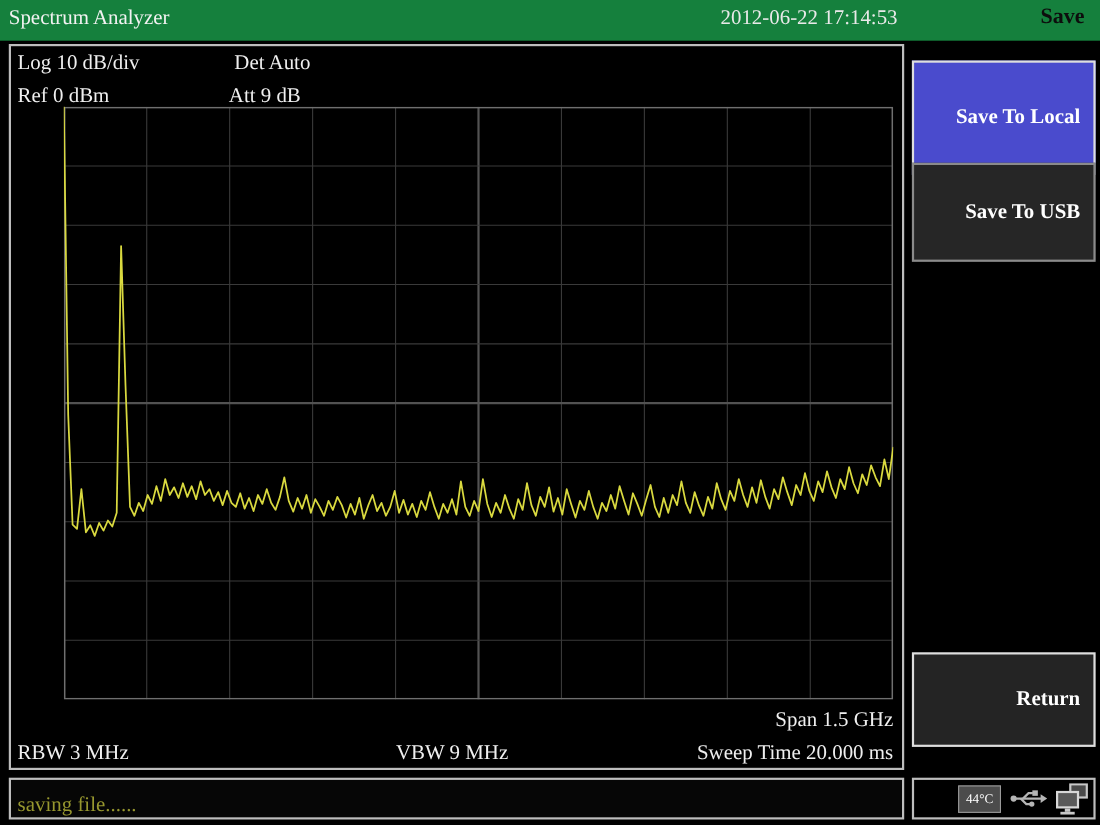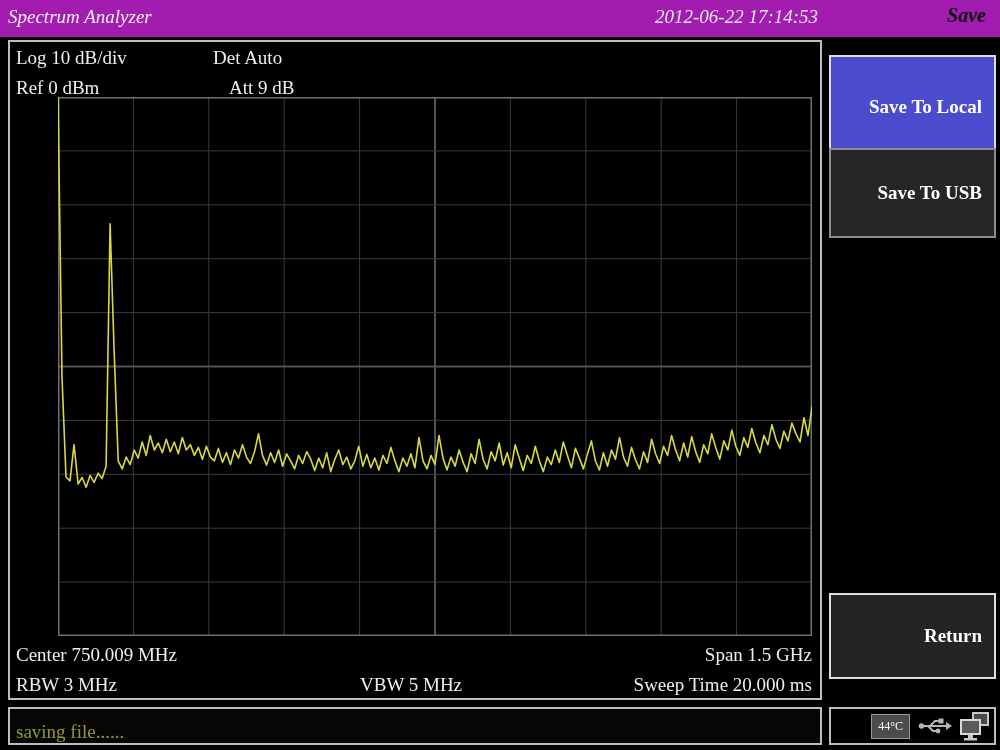--- a/index.html
+++ b/index.html
@@ -40,31 +40,31 @@
             justify-content: flex-end; gap: 8px; padding-right: 4px; }
   .temp-chip { background: #4c4c4c; border: 1px solid #9a9a9a; color: #fff; font-size: 12px;
                padding: 0 6px; line-height: 23px; white-space: nowrap; }
   .icon { display: inline-flex; align-items: center; }
 </style>
 </head>
 <body>
 
 <div class="screen">
 
-  <header class="topbar" style="background: #a21caf; font-style: italic;">
+  <header class="topbar" style="background: #15803d;">
     <span class="app-title">Spectrum Analyzer</span>
     <span class="datetime">2012-06-22 17:14:53</span>
     <span class="menu-title">Save</span>
   </header>
 
   <main class="panel">
     <span class="lbl" style="left:6px; top:5px;">Log 10 dB/div</span>
     <span class="lbl" style="left:203px; top:5px;">Det Auto</span>
     <span class="lbl" style="left:6px; top:35px;">Ref 0 dBm</span>
-    <span class="lbl" style="left:219px; top:35px;">Att 9 dB</span>
+    <span class="lbl" style="left:198px; top:35px;">Att 9 dB</span>
 
     <div class="plot">
       <svg viewBox="0 0 754 539" preserveAspectRatio="none">
           <line x1="75.4" y1="0" x2="75.4" y2="539" stroke="#3a3a3a" stroke-width="1"></line>
           <line x1="150.8" y1="0" x2="150.8" y2="539" stroke="#3a3a3a" stroke-width="1"></line>
           <line x1="226.2" y1="0" x2="226.2" y2="539" stroke="#3a3a3a" stroke-width="1"></line>
           <line x1="301.6" y1="0" x2="301.6" y2="539" stroke="#3a3a3a" stroke-width="1"></line>
           <line x1="377" y1="0" x2="377" y2="539" stroke="#525252" stroke-width="2"></line>
           <line x1="452.4" y1="0" x2="452.4" y2="539" stroke="#3a3a3a" stroke-width="1"></line>
           <line x1="527.8" y1="0" x2="527.8" y2="539" stroke="#3a3a3a" stroke-width="1"></line>
@@ -77,24 +77,23 @@
           <line x1="0" y1="269.5" x2="754" y2="269.5" stroke="#525252" stroke-width="2"></line>
           <line x1="0" y1="323.4" x2="754" y2="323.4" stroke="#3a3a3a" stroke-width="1"></line>
           <line x1="0" y1="377.3" x2="754" y2="377.3" stroke="#3a3a3a" stroke-width="1"></line>
           <line x1="0" y1="431.2" x2="754" y2="431.2" stroke="#3a3a3a" stroke-width="1"></line>
           <line x1="0" y1="485.1" x2="754" y2="485.1" stroke="#3a3a3a" stroke-width="1"></line>
           <rect x="0.75" y="0.75" width="752.5" height="537.5" fill="none" stroke="#6f6f6f" stroke-width="1.5"></rect>
           <polyline points="0.0,0.0 4.0,280.3 8.0,380.0 12.0,383.8 16.0,347.7 20.1,387.0 24.1,380.5 28.1,390.2 32.1,378.4 36.1,385.4 40.1,376.2 44.1,381.6 48.1,369.2 52.1,126.7 56.1,253.3 60.2,363.8 64.2,371.9 68.2,360.1 72.2,367.6 76.2,353.0 80.2,361.1 84.2,345.0 88.2,358.4 92.2,338.5 96.3,353.0 100.3,346.0 104.3,355.7 108.3,342.3 112.3,354.7 116.3,345.0 120.3,356.8 124.3,340.6 128.3,353.0 132.4,347.7 136.4,358.4 140.4,350.4 144.4,362.2 148.4,349.3 152.4,360.1 156.4,363.8 160.4,351.4 164.4,365.4 168.4,355.7 172.5,367.6 176.5,353.0 180.5,361.1 184.5,347.7 188.5,360.1 192.5,366.5 196.5,354.7 200.5,336.9 204.5,358.4 208.6,368.1 212.6,355.7 216.6,365.4 220.6,353.0 224.6,369.2 228.6,356.8 232.6,363.8 236.6,371.9 240.6,358.4 244.6,366.5 248.7,354.7 252.7,362.2 256.7,373.5 260.7,361.1 264.7,370.8 268.7,355.7 272.7,374.6 276.7,362.7 280.7,353.0 284.8,367.6 288.8,360.1 292.8,371.9 296.8,363.8 300.8,349.3 304.8,369.2 308.8,357.4 312.8,370.8 316.8,361.1 320.9,373.0 324.9,358.4 328.9,366.5 332.9,350.4 336.9,363.8 340.9,374.6 344.9,361.1 348.9,369.2 352.9,356.8 356.9,370.8 361.0,340.6 365.0,363.8 369.0,371.9 373.0,358.4 377.0,367.6 381.0,338.5 385.0,361.1 389.0,373.0 393.0,360.1 397.1,369.2 401.1,353.0 405.1,365.4 409.1,374.6 413.1,356.8 417.1,366.5 421.1,342.3 425.1,362.2 429.1,371.9 433.1,354.7 437.2,363.8 441.2,346.0 445.2,368.1 449.2,355.7 453.2,370.8 457.2,347.7 461.2,361.1 465.2,373.5 469.2,358.4 473.3,366.5 477.3,349.3 481.3,363.8 485.3,374.6 489.3,360.1 493.3,367.6 497.3,353.0 501.3,365.4 505.3,345.0 509.4,358.4 513.4,370.8 517.4,351.4 521.4,361.1 525.4,371.9 529.4,357.4 533.4,343.9 537.4,363.8 541.4,373.0 545.4,355.7 549.5,369.2 553.5,353.0 557.5,362.2 561.5,340.6 565.5,360.1 569.5,369.2 573.5,350.4 577.5,362.7 581.5,371.9 585.6,354.7 589.6,365.4 593.6,342.3 597.6,356.8 601.6,366.5 605.6,349.3 609.6,358.4 613.6,338.5 617.6,353.0 621.6,363.8 625.7,346.0 629.7,360.1 633.7,339.6 637.7,354.7 641.7,365.4 645.7,347.7 649.7,356.8 653.7,336.9 657.7,350.4 661.8,362.2 665.8,343.9 669.8,353.0 673.8,333.1 677.8,349.3 681.8,358.4 685.8,340.6 689.8,350.4 693.8,331.5 697.9,346.0 701.9,355.7 705.9,338.5 709.9,347.7 713.9,327.7 717.9,342.3 721.9,351.4 725.9,334.2 729.9,343.9 733.9,326.1 738.0,336.9 742.0,345.0 746.0,320.7 750.0,338.5 754.0,309.9" fill="none" stroke="#d9d93f" stroke-width="1.6" stroke-linejoin="round" stroke-linecap="round"></polyline>
         </svg>
     </div>
 
-    <span class="lbl" style="left:6px; top:602px;">Center 750.009 MHz</span>
     <span class="lbl right" style="right:8px; top:602px;">Span 1.5 GHz</span>
     <span class="lbl" style="left:6px; top:632px;">RBW 3 MHz</span>
-    <span class="lbl" style="left:350px; top:632px;">VBW 5 MHz</span>
+    <span class="lbl" style="left:350px; top:632px;">VBW 9 MHz</span>
     <span class="lbl right" style="right:8px; top:632px;">Sweep Time 20.000 ms</span>
   </main>
 
   <div class="softkey local" style="background: rgb(74, 75, 205);">
     <span>Save To Local</span>
   </div>
   <div class="softkey usb">
     <span>Save To USB</span>
   </div>
   <div class="softkey return">

